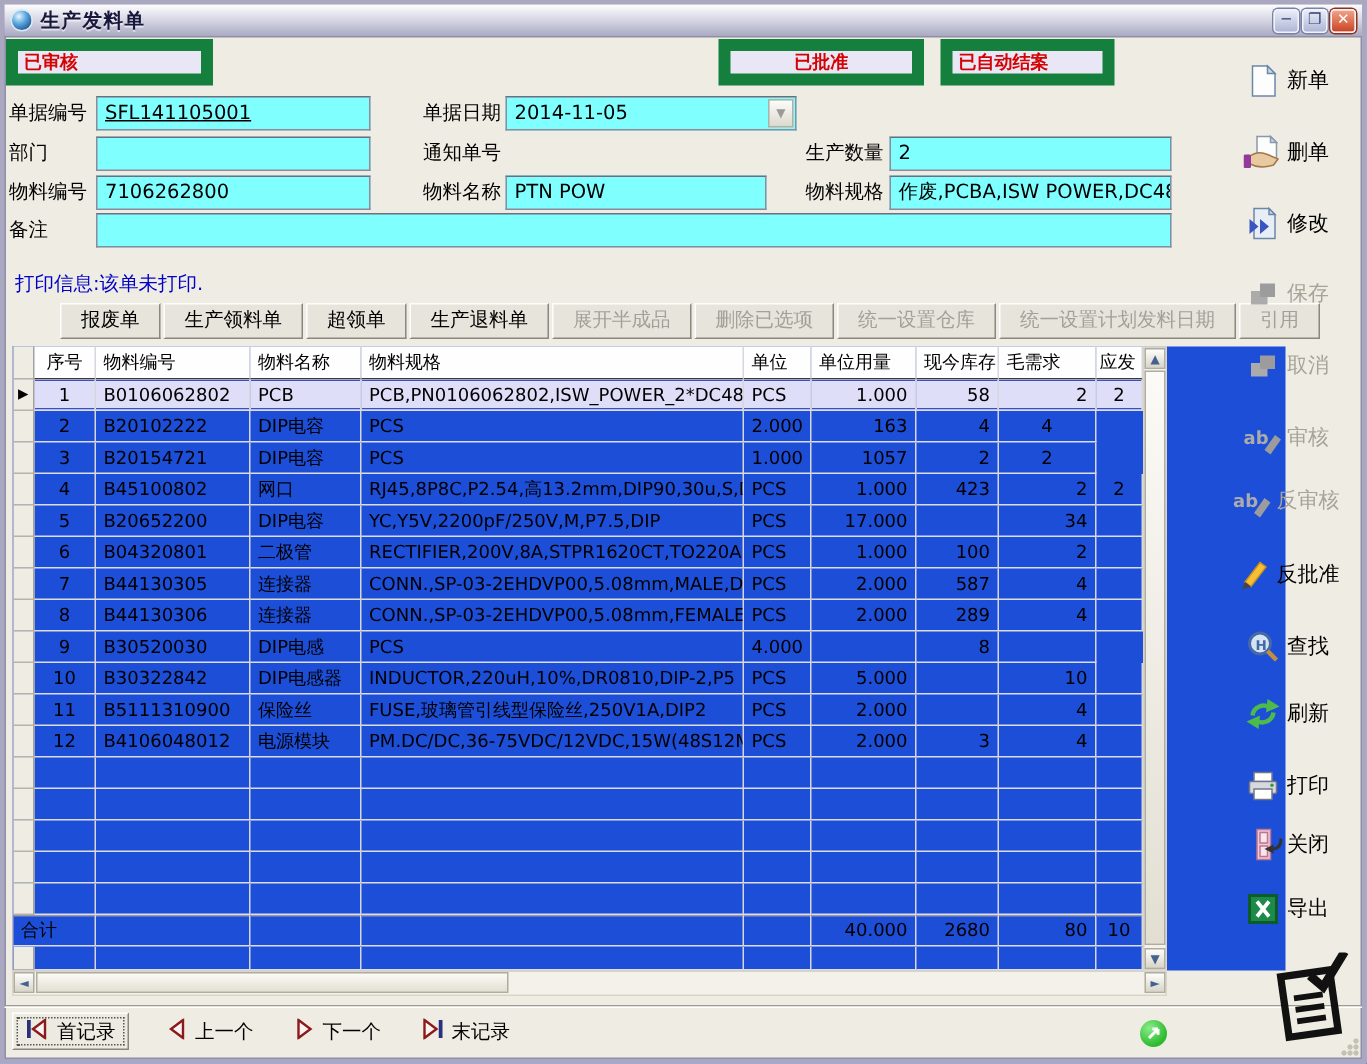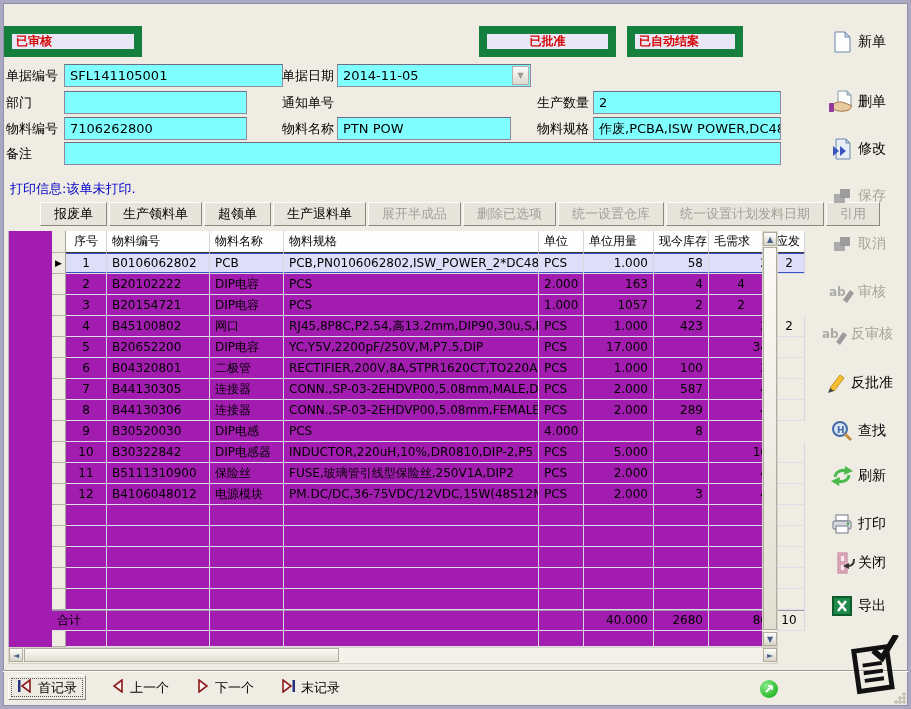--- a/index.html
+++ b/index.html
@@ -30,21 +30,21 @@
   .combo-btn { position:absolute; right:1px; top:1px; width:17px; height:19px;
                background:linear-gradient(#FCFCFA,#DDDACD); border:1px solid #B4B1A4;
                color:#9A9A9A; font-size:8px; line-height:18px; text-align:center; }
   .print-info { position:absolute; left:10px; top:180px; color:#0000C8; font-size:13px; }
   
   .tabs-row { position:absolute; left:40px; top:202px; height:24px; display:flex; gap:2px; }
   .tab-btn { height:24px; padding:0 13px; line-height:22px; font-size:13px; background:#E7E5DB;
              border:1px solid #8A887C; border-top-color:#FDFDFB; border-left-color:#FDFDFB; text-align:center; }
   .tab-btn.disabled { color:#A2A098; }
   
-  .grid { position:absolute; left:8px; top:231px; width:754px; background:#a21caf; border-left:1px solid #B8B6C2;padding-left:43px; }
+  .grid { position:absolute; left:8px; top:231px; width:849px; background:#1d4ed8; border-left:1px solid #B8B6C2; }
   .grow { display:grid; grid-template-columns:14px 41px 103px 74px 255px 45px 70px 55px 65px 31px; height:21px; }
   .grow.header { height:22px; }
   .cell { border-right:1px solid #D6D6DE; border-bottom:1px solid #DDDDE5; padding:0 5px;
           line-height:20px; white-space:nowrap; overflow:hidden; font-size:12px; }
   .header .cell { border-bottom:1px solid #3A3A3A; line-height:21px; background:#FEFEFE; }
   .cell.sel { background:#EFEDE3; border-right:1px solid #A6A49A; border-bottom:1px solid #B6B4AA; padding:0;
               text-align:center; font-size:9px; line-height:20px; color:#000; }
   .cell.ctr { text-align:center; }
   .cell.num { text-align:right; }
   .cell.cut { padding:0 2px; }
@@ -78,36 +78,43 @@
             radial-gradient(circle at 10px 6px,#AAA7999F 1.5px, transparent 2px),
             radial-gradient(circle at 2px 10px,#AAA7999F 1.5px, transparent 2px),
             radial-gradient(circle at 10px 2px,#AAA7999F 1.5px, transparent 2px),
             radial-gradient(circle at 6px 6px,#AAA7999F 1.5px, transparent 2px); }
 </style>
 </head>
 <body>
 
 <div class="window">
 
+  <div class="titlebar">
+    <span class="globe"></span>
+    <span class="title-text">生产发料单</span>
+    <span class="win-btn">─</span>
+    <span class="win-btn">❐</span>
+    <span class="win-btn close">✕</span>
+  </div>
 
   <div class="status-box" style="left:4px;top:26px;width:138px;">
     <div class="s-title">已审核</div>
     <div class="s-detail">admin 2014-11-05 11:04</div>
   </div>
   <div class="status-box" style="left:479px;top:26px;width:137px;text-align:center;">
     <div class="s-title">已批准</div>
     <div class="s-detail">admin 2014-11-05 11:09</div>
   </div>
   <div class="status-box" style="left:627px;top:26px;width:116px;">
     <div class="s-title">已自动结案</div>
     <div class="s-detail">2014-11-05 11:10</div>
   </div>
 
   <div class="flabel" style="left:6px;top:64px;">单据编号</div>
-  <div class="field" style="left:64px;top:64px;width:219px;">SFL141105001</div>
+  <div class="field" style="left:64px;top:64px;width:183px;text-decoration:underline;">SFL141105001</div>
   <div class="flabel" style="left:282px;top:64px;">单据日期</div>
   <div class="field" style="left:337px;top:64px;width:194px;">
     <span>2014-11-05</span>
     <span class="combo-btn">▼</span>
   </div>
 
   <div class="flabel" style="left:6px;top:91px;">部门</div>
   <div class="field" style="left:64px;top:91px;width:183px;"></div>
   <div class="flabel" style="left:282px;top:91px;">通知单号</div>
   <div class="flabel" style="left:537px;top:91px;">生产数量</div>
@@ -418,21 +425,21 @@
         <span>末记录</span>
       </div>
     </div>
   <div class="green-badge">
     <svg width="10" height="10" viewBox="0 0 10 10">
         <path d="M2 8L8 2M8 2H4.2M8 2V5.8" stroke="#FFF" stroke-width="2" fill="none"></path>
       </svg>
   </div>
 
   <div id="toolbar">
-      <div class="tool-btn" style="top: 26px;">
+      <div class="tool-btn" style="top: 38px;">
         <span class="tool-icon">
           <svg width="24" height="24" viewBox="0 0 24 24">
             <path d="M5 2h10l5 5v15H5z" fill="#FDFDFD" stroke="#6B87A8"></path>
             <path d="M15 2l5 5h-5z" fill="#C9D8EA" stroke="#6B87A8"></path>
           </svg>
         </span>
         <span>新单</span>
       </div>
       <div class="tool-btn" style="top: 86px;">
         <span class="tool-icon">

